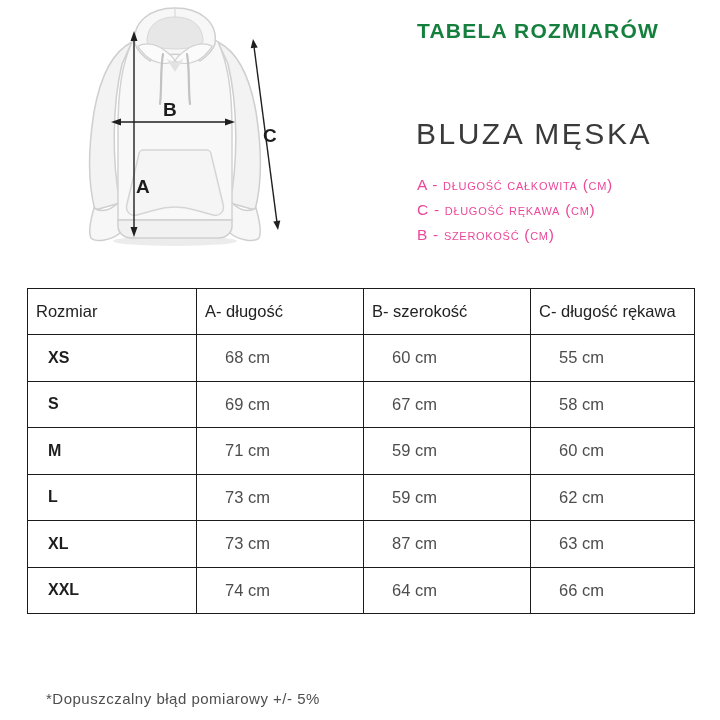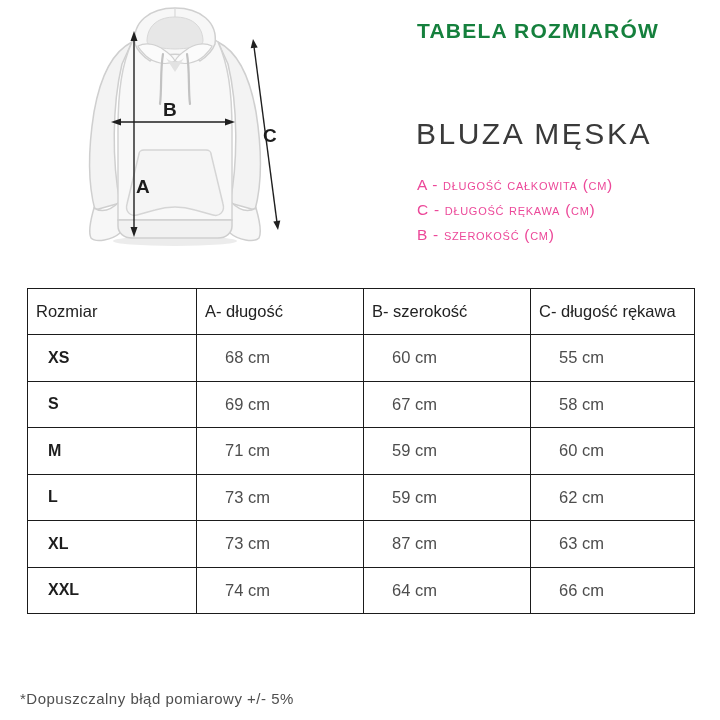--- a/index.html
+++ b/index.html
@@ -24,21 +24,21 @@
                      border-collapse:collapse; table-layout:fixed; }
   .size-table th, .size-table td { border:1.5px solid #1b1b1b; vertical-align:middle;
                                    overflow:hidden; white-space:nowrap; }
   .size-table th { height:46px; text-align:left; padding-left:8px;
                    font-size:16.5px; font-weight:400; color:#222222; }
   .size-table td { height:46.5px; }
   td.c-size { padding-left:20px; font-size:16px; font-weight:700; color:#1d1d1d; }
   td.c-val  { padding-left:28px; font-size:16.5px; font-weight:400; color:#4d4d4d; }
 
   
-  .footnote { position:absolute; left:20px; top:690px;
+  .footnote { position:absolute; left:46px; top:690px;
               font-size:15px; letter-spacing:0.5px; color:#4f4f4f; }
 
   svg text.marker { font-family:"Liberation Sans", sans-serif; font-size:19px;
                     font-weight:600; fill:#1d1d1d; }
 </style>
 </head>
 <body>
 
 <div id="page">
 

